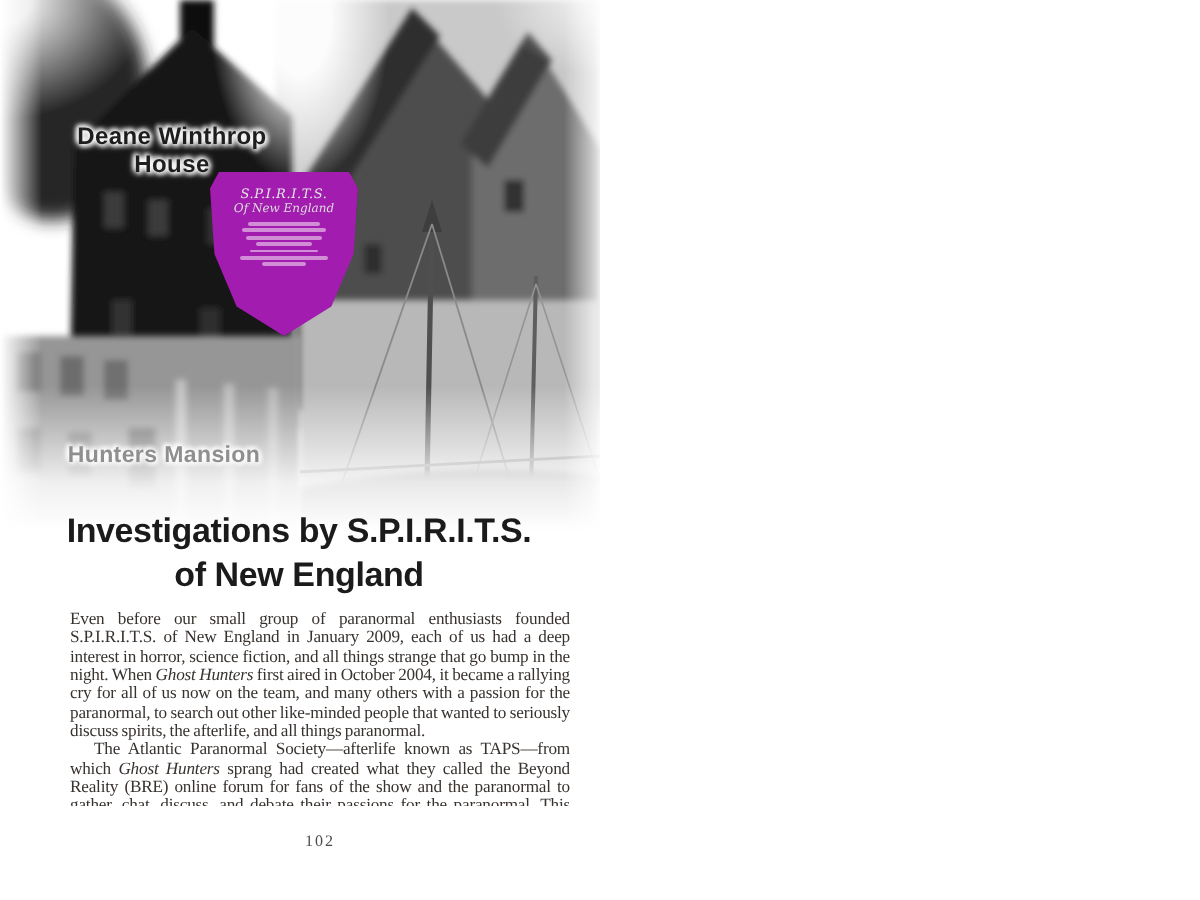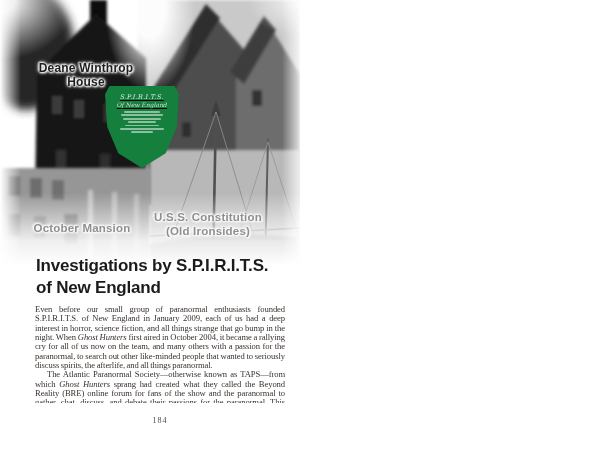--- a/index.html
+++ b/index.html
@@ -33,44 +33,44 @@
   .label-gray{color:#8f8f8f;}
   #label-deane{left:34px;top:62px;width:104px;}
   #label-fairbanks{left:148px;top:64px;width:112px;}
   #label-houghton{left:16px;top:222px;width:132px;font-size:11.5px;}
   #label-uss{left:146px;top:211px;width:124px;font-size:11.5px;}
 
   
   .logo{position:absolute;left:102px;top:86px;width:80px;text-align:center;}
   .dragon{display:block;margin:0 auto -3px auto;}
   .shield{
-    position:relative;width:74px;height:82px;margin:0 auto;background:#15803d;
+    position:relative;width:74px;height:82px;margin:0 auto;background:#a21caf;
     clip-path:polygon(6% 0,94% 0,100% 10%,97% 50%,82% 82%,50% 100%,18% 82%,3% 50%,0 10%);
     box-shadow:0 0 6px rgba(0,0,0,.6);
-    padding-top:8px;box-sizing:border-box;text-decoration:underline;
+    padding-top:8px;box-sizing:border-box;
   }
   .shield .org{font-family:"DejaVu Serif",serif;font-style:italic;color:#e6e6e6;
     font-size:6.5px;line-height:7px;letter-spacing:.3px;}
   .shield .region{font-family:"DejaVu Serif",serif;font-style:italic;color:#dcdcdc;
     font-size:6px;line-height:7px;margin-bottom:3px;}
   .shield .bar{height:1.8px;background:rgba(255,255,255,.5);margin:1.6px auto;border-radius:1px;}
   .tassel{position:absolute;top:14px;width:3px;height:34px;background:linear-gradient(#cfcfcf,#7d7d7d);border-radius:2px;}
   .tassel.l{left:-5px;transform:rotate(7deg);}
   .tassel.r{right:-5px;transform:rotate(-7deg);}
   .logo-script{
     margin-top:8px;font-family:"DejaVu Serif",serif;font-style:italic;font-weight:bold;
     color:#f2f2f2;font-size:10px;line-height:11px;letter-spacing:.6px;
     text-shadow:0 0 3px rgba(0,0,0,.9),0 1px 2px rgba(0,0,0,.8);
   }
 
   
   .chapter-title{
-    position:absolute;left:36px;top:255px;margin:0;width:255px;
+    position:absolute;left:22px;top:255px;margin:0;width:255px;
     font-family:"Liberation Sans",sans-serif;font-weight:bold;
-    font-size:17px;line-height:22px;letter-spacing:-.2px;color:#1b1b1b;
+    font-size:17px;line-height:22px;letter-spacing:-.2px;color:#1b1b1b;text-align:center;
   }
   .chapter-title span{display:block;}
 
   
   .body-text{
     position:absolute;color:#38322e;text-align:justify;
     font-size:8.6px;line-height:9.35px;letter-spacing:-.1px;word-spacing:-.4px;
     overflow:hidden;
   }
   #left-body{left:35px;top:305px;width:250px;height:98px;}
@@ -148,22 +148,21 @@
           <line x1="216" y1="112" x2="258" y2="250" stroke="#8a8a8a" stroke-width="0.9"></line>
           <line x1="268" y1="142" x2="232" y2="256" stroke="#949494" stroke-width="0.8"></line>
           <line x1="268" y1="142" x2="300" y2="240" stroke="#949494" stroke-width="0.8"></line>
           <line x1="150" y1="236" x2="300" y2="228" stroke="#777" stroke-width="1.4"></line>
           <path d="M150,244 Q225,230 300,238 L300,268 L150,268 Z" fill="#6b6b6b" filter="url(#b1)"></path>
         </g>
       </svg>
       <div class="vignette"></div>
 
       <div class="photo-label label-dark" id="label-deane">Deane Winthrop House</div>
-      <div class="photo-label label-gray" id="label-houghton">October Mansion</div>
-      <div class="photo-label label-gray" id="label-uss">U.S.S. Constitution (Old Ironsides)</div>
+      <div class="photo-label label-gray" id="label-houghton">Hunters Mansion</div>
 
       <div class="logo">
         <svg class="dragon" width="58" height="22" viewBox="0 0 60 24">
           <path d="M8,20 Q3,11 12,8 Q9,14 17,12 Q20,4 30,6 Q26,1 35,3 Q45,1 48,8 Q55,10 52,17 Q46,12 40,14 Q33,19 27,14 Q19,21 8,20 Z" fill="#a9a9a9"></path>
           <circle cx="47" cy="7" r="1.4" fill="#7c7c7c"></circle>
         </svg>
         <div class="shield">
           <div class="tassel l"></div>
           <div class="tassel r"></div>
           <div class="org">S.P.I.R.I.T.S.</div>
@@ -181,24 +180,24 @@
       </div>
     </div>
 
     <h1 class="chapter-title">
       <span>Investigations by S.P.I.R.I.T.S.</span>
       <span>of New England</span>
     </h1>
 
     <div class="body-text" id="left-body">
         <p><span>Even before our small group of paranormal enthusiasts founded S.P.I.R.I.T.S. of New England in January 2009, each of us had a deep interest in horror, science fiction, and all things strange that go bump in the night. When </span><span class="ital">Ghost Hunters</span><span> first aired in October 2004, it became a rallying cry for all of us now on the team, and many others with a passion for the paranormal, to search out other like-minded people that wanted to seriously discuss spirits, the afterlife, and all things paranormal.</span></p>
-        <p class="indent"><span>The Atlantic Paranormal Society—otherwise known as TAPS—from which </span><span class="ital">Ghost Hunters</span><span> sprang had created what they called the Beyond Reality (BRE) online forum for fans of the show and the paranormal to gather, chat, discuss, and debate their passions for the paranormal. This forum is where we all first</span></p>
+        <p class="indent"><span>The Atlantic Paranormal Society—afterlife known as TAPS—from which </span><span class="ital">Ghost Hunters</span><span> sprang had created what they called the Beyond Reality (BRE) online forum for fans of the show and the paranormal to gather, chat, discuss, and debate their passions for the paranormal. This forum is where we all first</span></p>
       </div>
 
-    <div class="page-number" id="pn-left">184</div>
+    <div class="page-number" id="pn-left">102</div>
   </div>
 
   <div class="page" id="right-page">
     
     
   </div>
 
 </div>
 
 </body></html>

